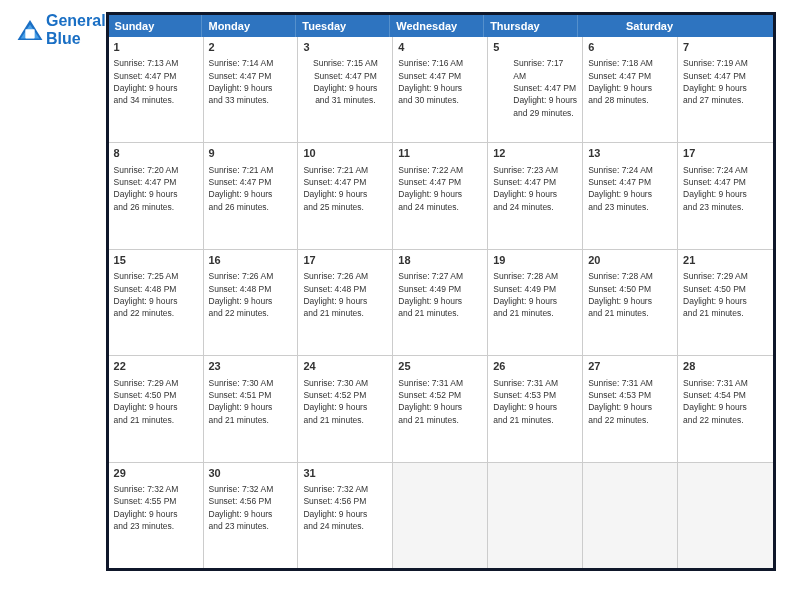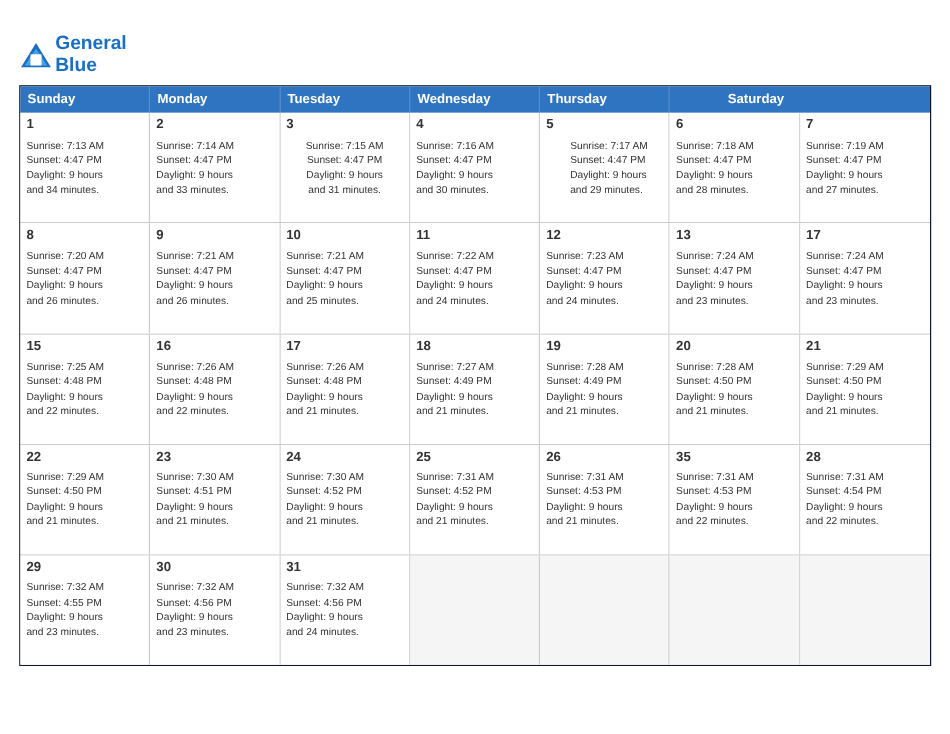--- a/index.html
+++ b/index.html
@@ -6,23 +6,23 @@
     body {
       width: 792px;
       height: 612px;
       font-family: Arial, sans-serif;
       background: #fff;
       overflow: hidden;
     }
     .page {
       width: 792px;
       height: 583px;
-      padding: 28px 16px;
-      display: flex;
-      flex-direction: column;
+      padding: 12px 16px;
+      display: flex;
+      flex-direction: row;
     }
     .header {
       display: flex;
       justify-content: space-between;
       align-items: flex-start;
       margin-bottom: 8px;
     }
     .logo {
       display: flex;
       align-items: center;
@@ -42,21 +42,21 @@
       color: #333;
     }
     .subtitle {
       font-size: 15px;
       color: #555;
     }
     .calendar {
       flex: 1;
       display: flex;
       flex-direction: column;
-      border: 1px solid #0f172a;
+      border: 3px solid #0f172a;
     }
     .cal-header {
       display: grid;
       grid-template-columns: repeat(7, 1fr);
       background: #2e74c0;
     }
     .cal-header-cell {
       color: #fff;
       font-size: 11px;
       font-weight: bold;
@@ -313,21 +313,21 @@
 and 21 minutes.</div>
           </div>
           <div class="cal-cell">
             <span class="day-num">26</span>
             <div class="info" style="white-space: pre-line;">Sunrise: 7:31 AM
 Sunset: 4:53 PM
 Daylight: 9 hours
 and 21 minutes.</div>
           </div>
           <div class="cal-cell">
-            <span class="day-num">35</span>
+            <span class="day-num">27</span>
             <div class="info" style="white-space: pre-line;">Sunrise: 7:31 AM
 Sunset: 4:53 PM
 Daylight: 9 hours
 and 22 minutes.</div>
           </div>
           <div class="cal-cell">
             <span class="day-num">28</span>
             <div class="info" style="white-space: pre-line;">Sunrise: 7:31 AM
 Sunset: 4:54 PM
 Daylight: 9 hours

